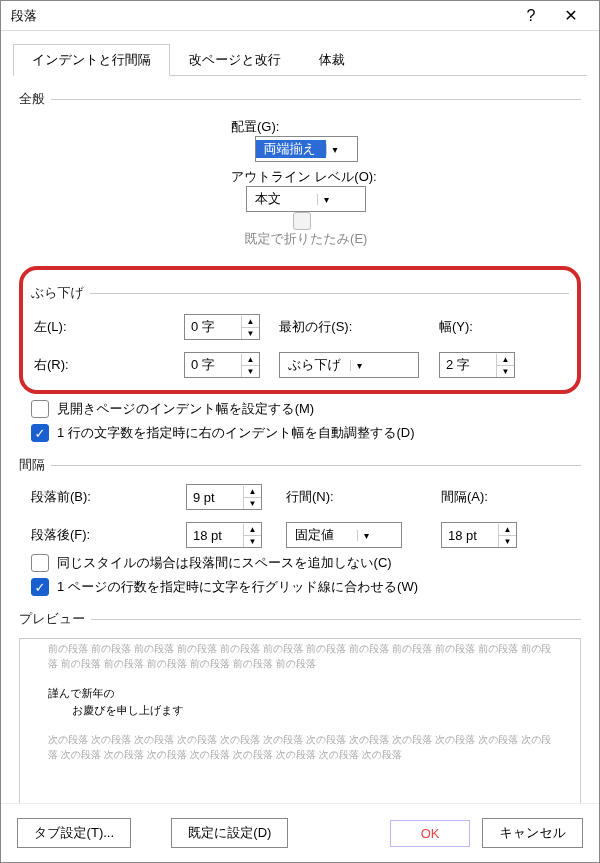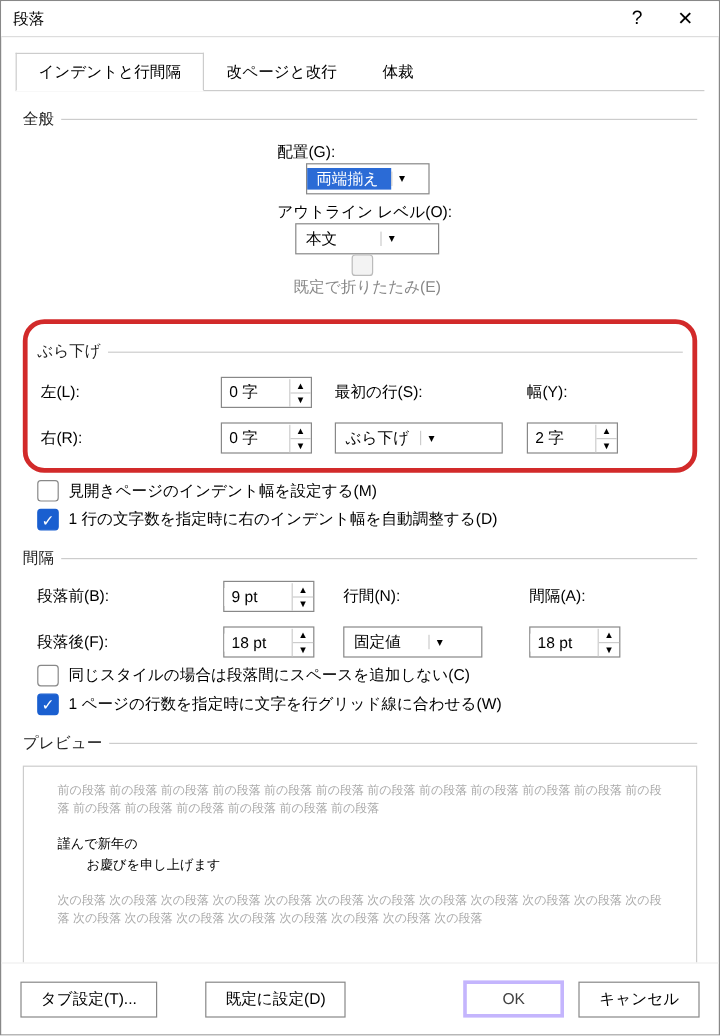--- a/index.html
+++ b/index.html
@@ -166,21 +166,21 @@
   }
   .spacing-grid {
     display: grid;
     grid-template-columns: 155px 100px 155px 90px;
     row-gap: 12px;
     align-items: center;
     margin-left: 12px;
   }
   .preview-box {
     border: 1px solid #ccc;
-    padding: 13px 28px;
+    padding: 2px 28px;
     margin: 10px 0 0 0;
     height: 170px;
     font-size: 10px;
     color: #aaa;
     line-height: 1.5;
     overflow: hidden;
   }
   .preview-box .sample {
     color: #000;
     font-size: 11px;
@@ -194,22 +194,22 @@
     align-items: center;
   }
   .btn {
     border: 1px solid #888;
     background: #fff;
     padding: 5px 16px;
     font-size: 13px;
     cursor: pointer;
   }
   .btn.primary {
-    border: 3px solid #c4b5fd;
-    color: #404040;
+    border: 1px solid #c4b5fd;
+    color: #ef4444;
     padding: 5px 30px;
   }
   .footer .spacer { flex: 1; }
 </style>
 </head>
 <body>
 
 <div class="window">
 
   <div class="titlebar">

